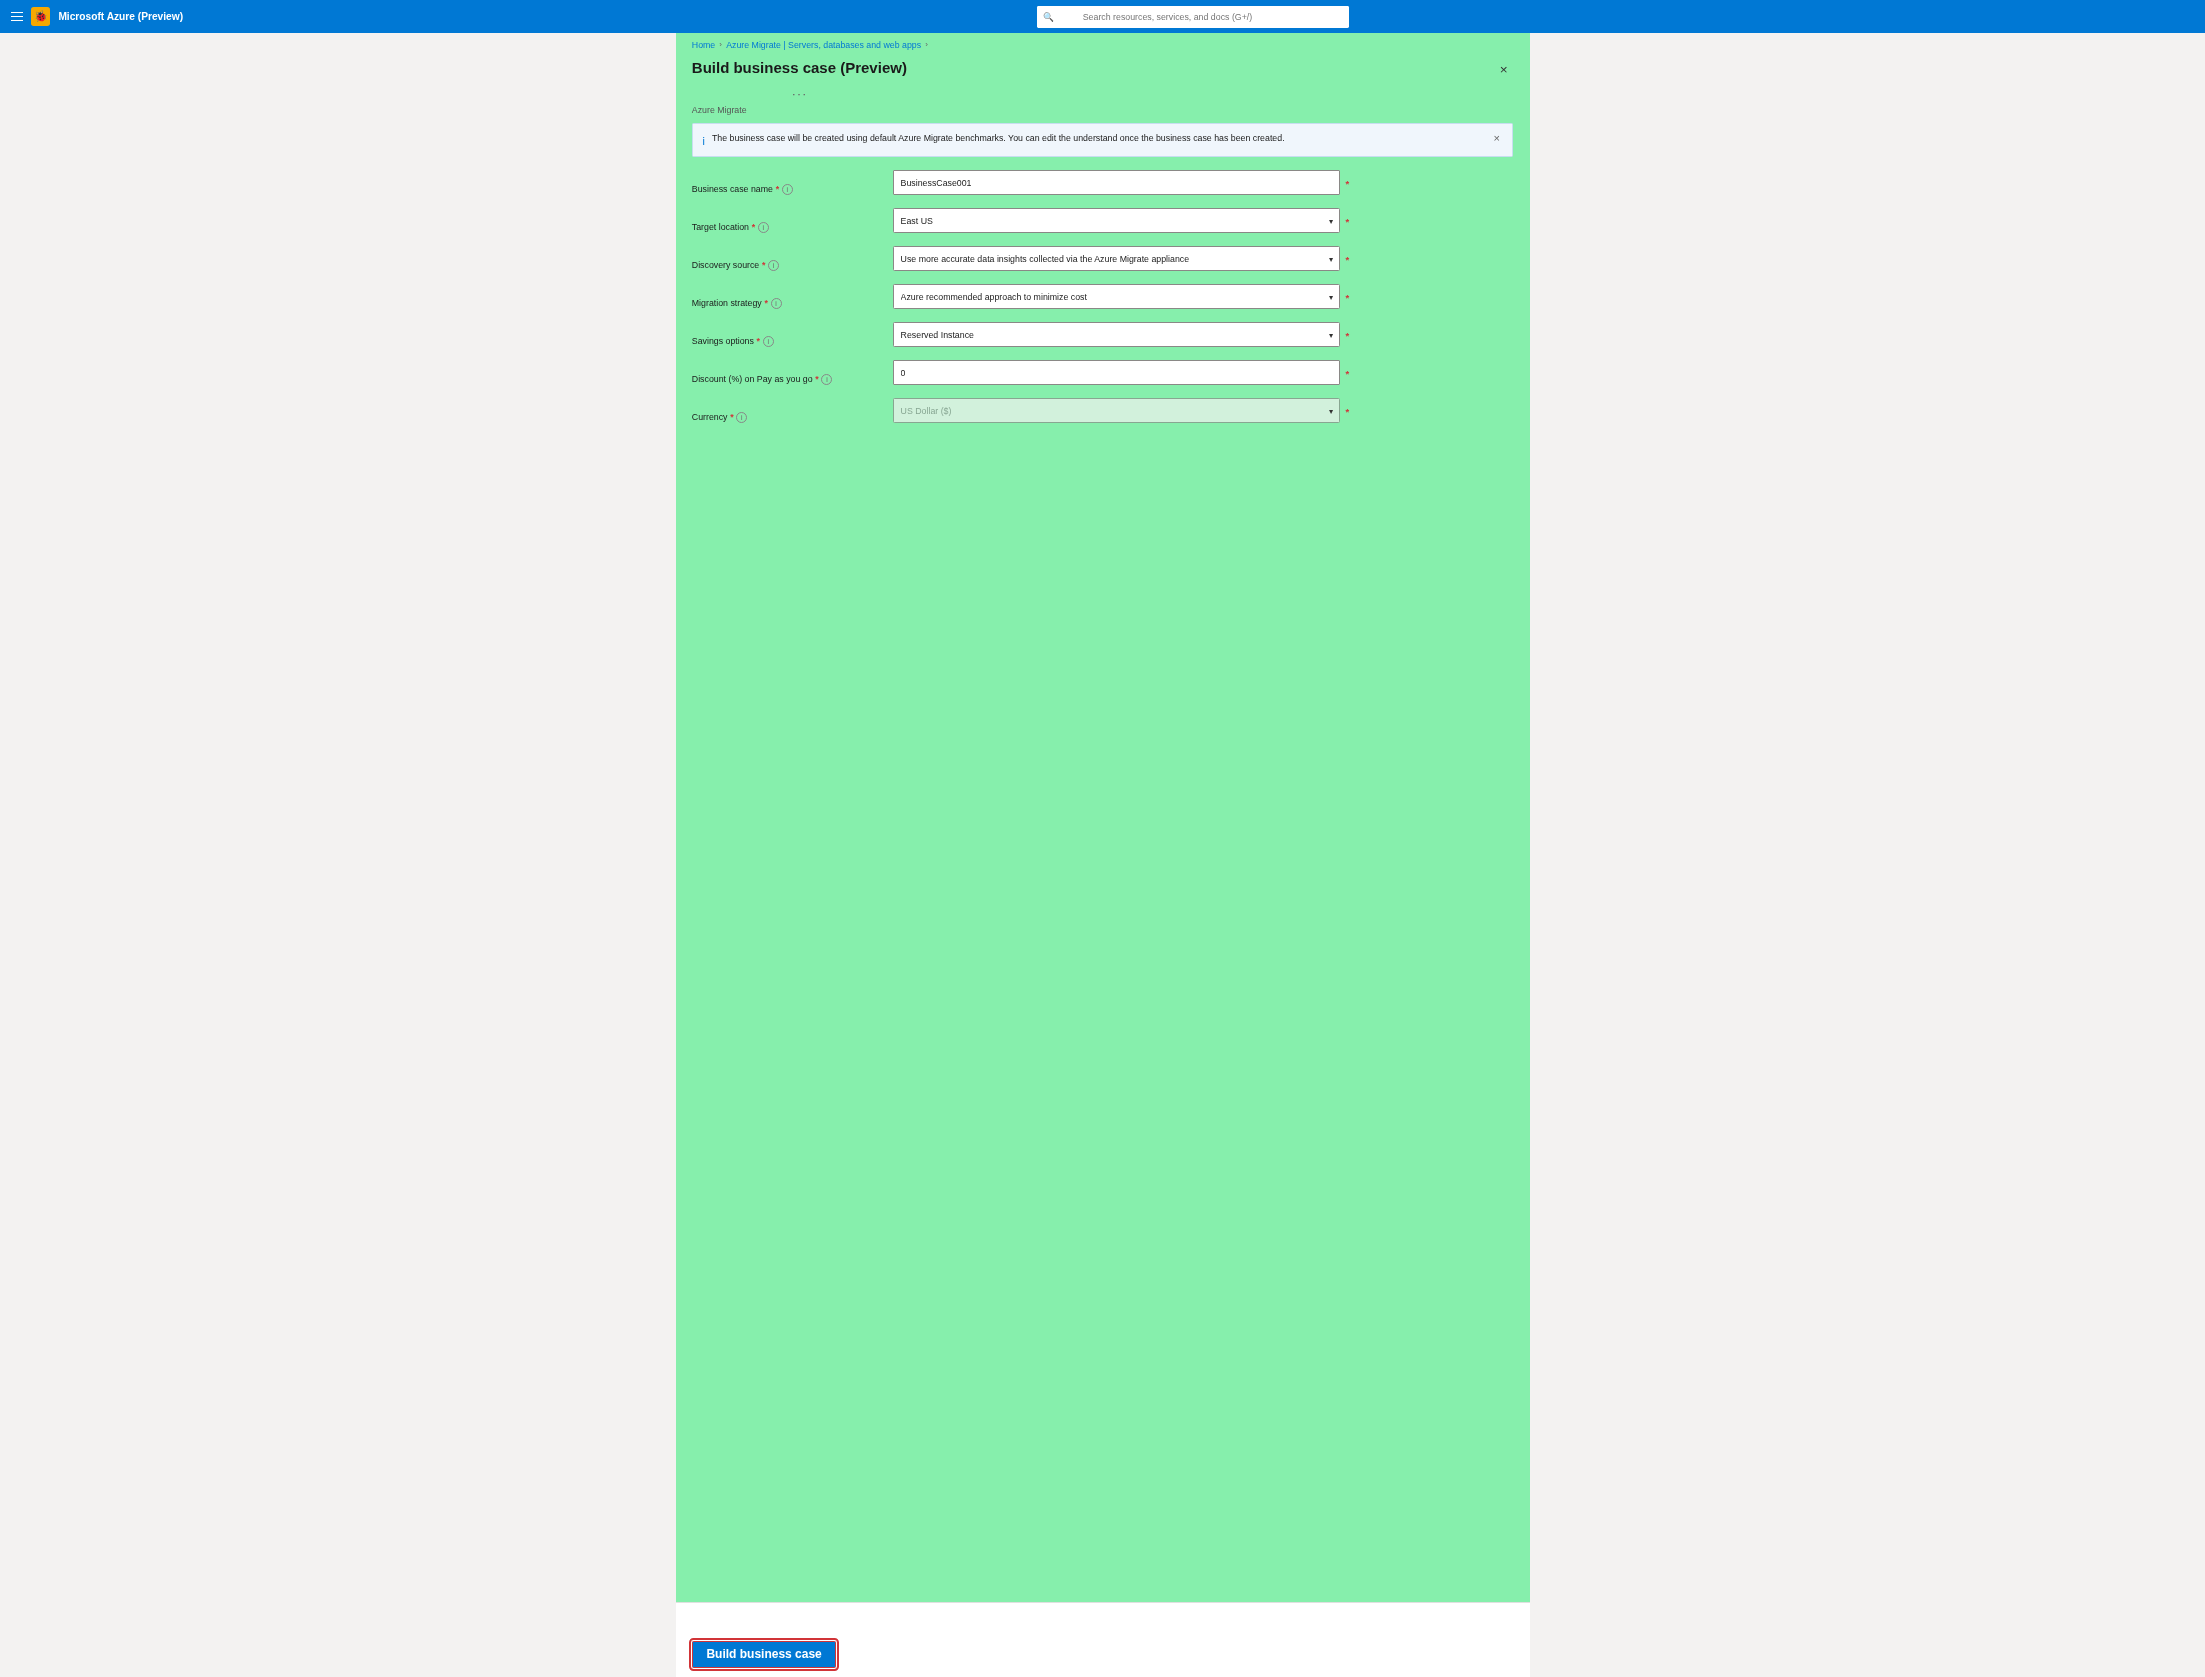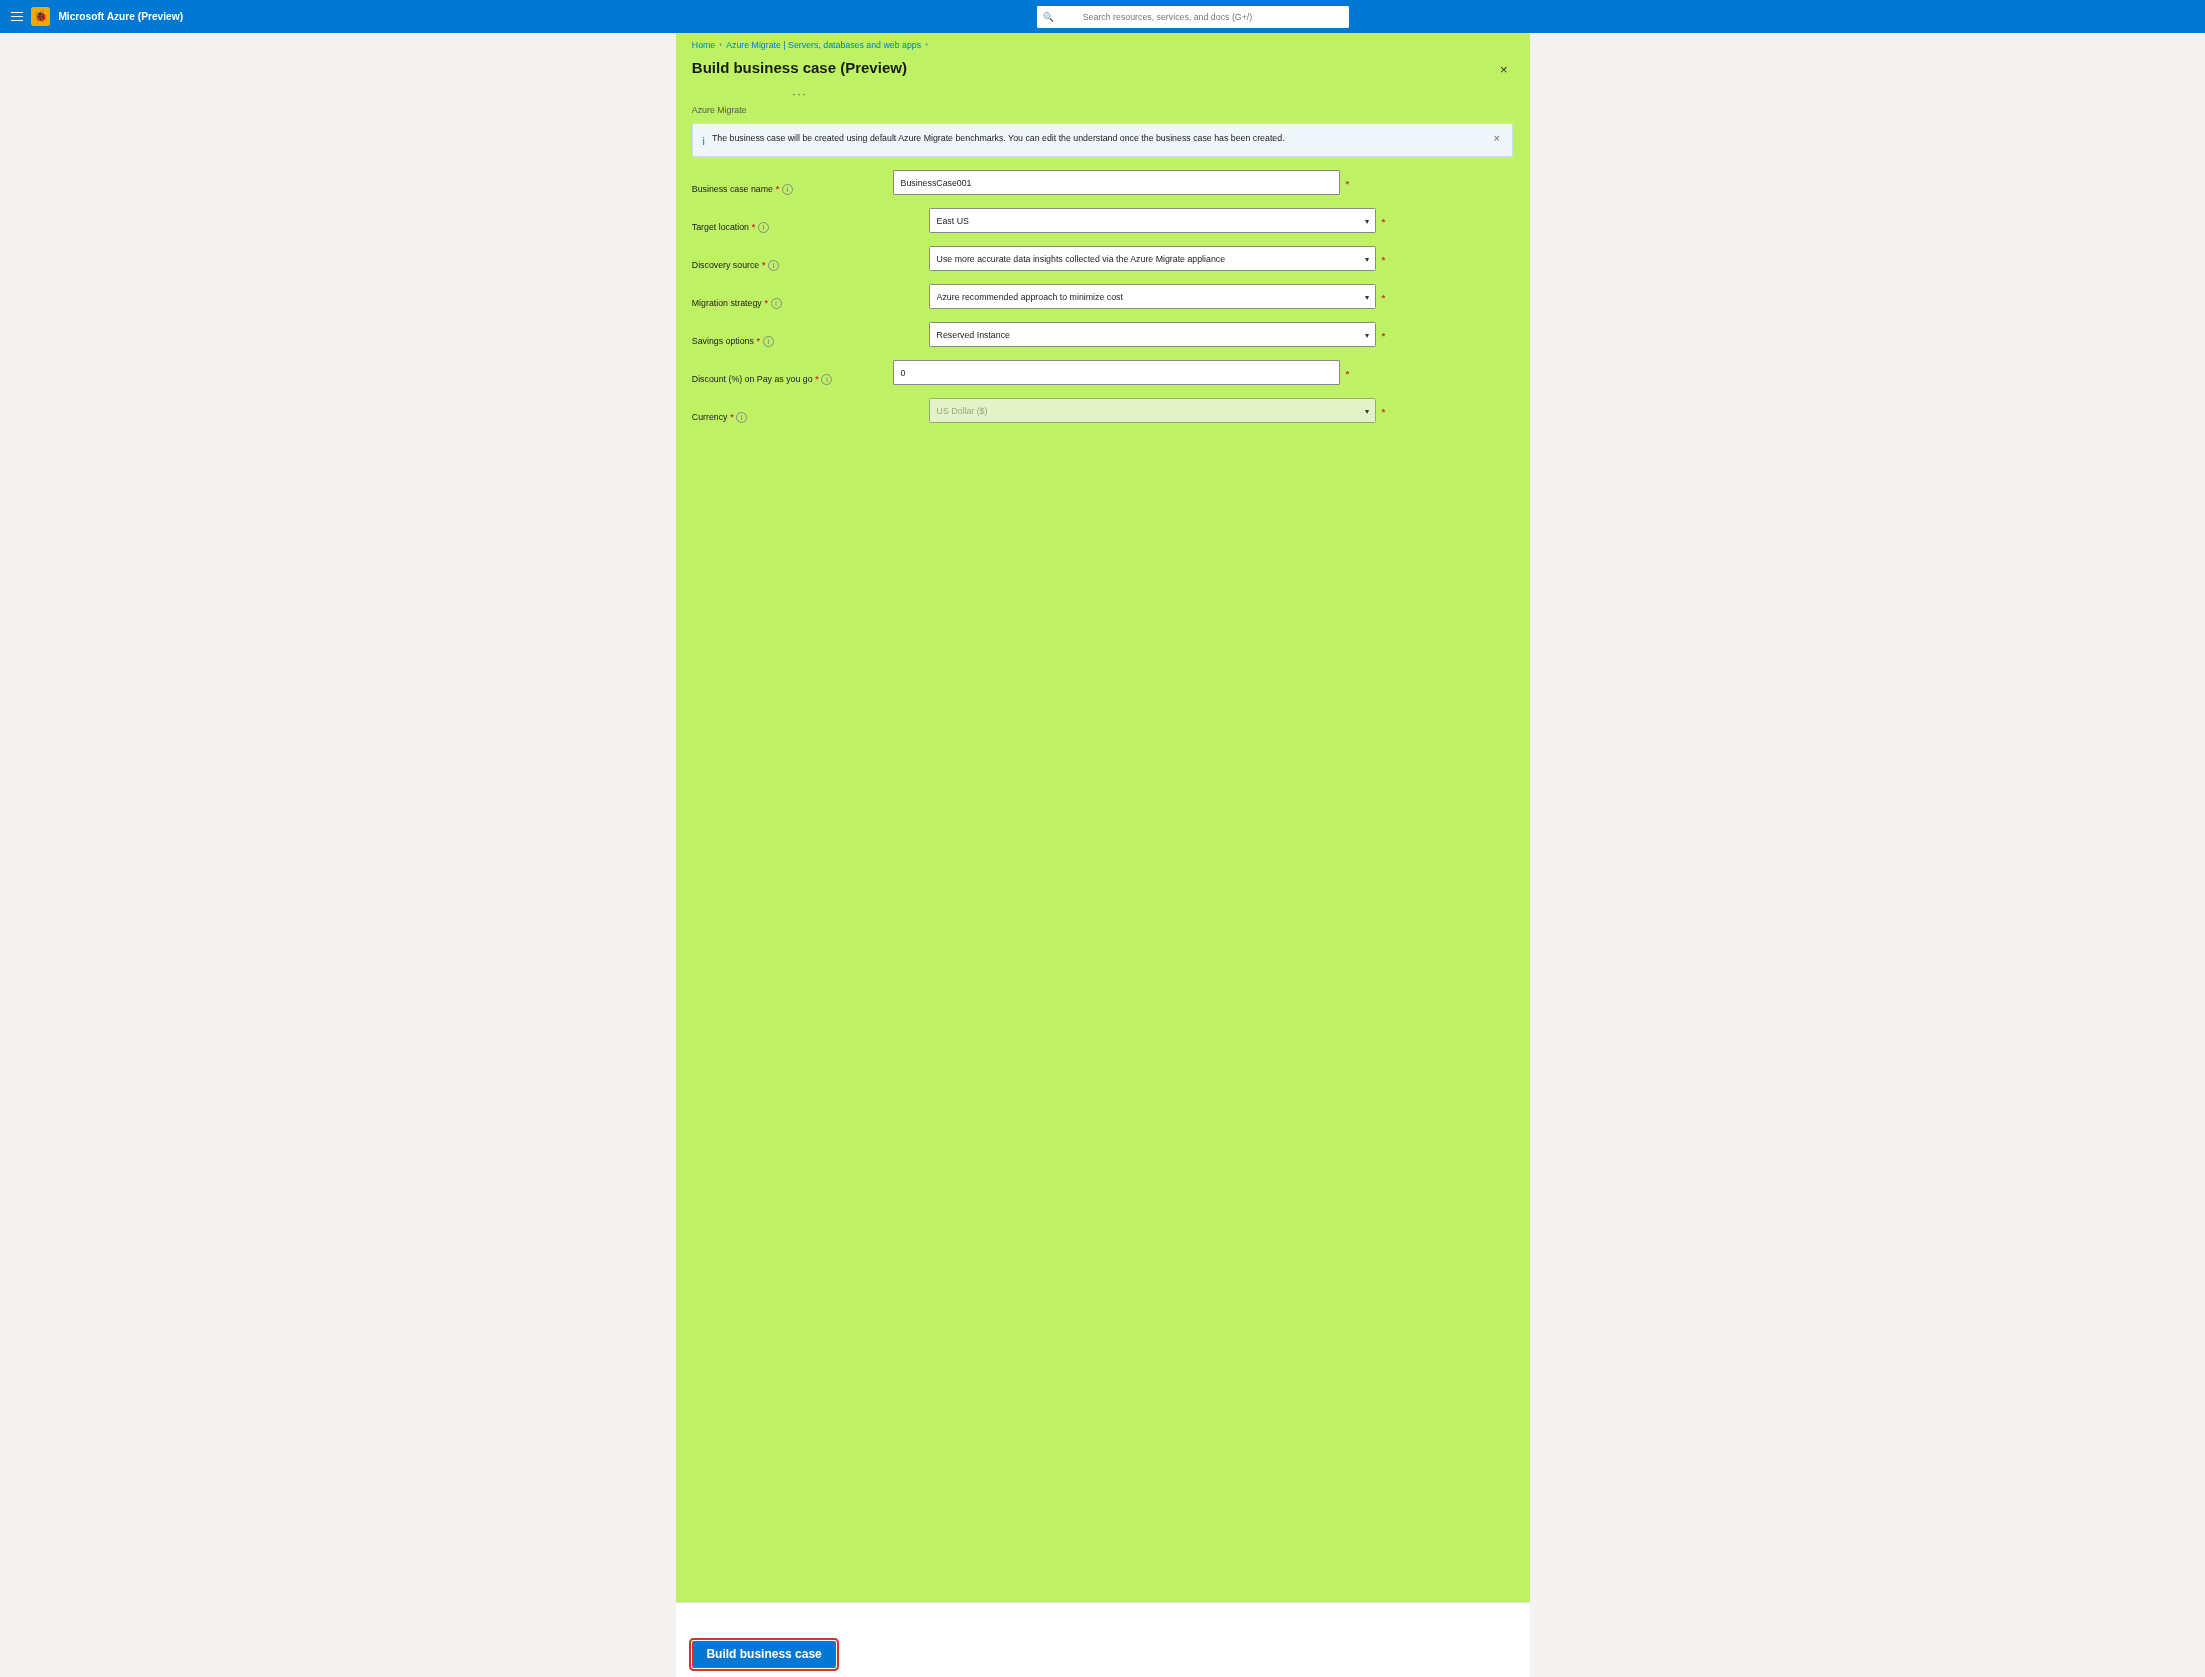--- a/index.html
+++ b/index.html
@@ -33,21 +33,21 @@
       background: white; border-radius: 1.4px; display: flex; align-items: center;
       padding: 0 6.8px; height: 22px; gap: 5.4px;
     }
     .nav-search input {
       border: none; outline: none; width: 100%; font-size: 8.8px; color: #333; padding-left: 23px;
     }
     .search-icon-nav { color: #666; font-size: 8.8px; }
 
     
     .main-container {
-      background: #bef264;
+      background: #86efac;
       max-width: 854px;
       margin: 0 auto;
       min-height: calc(100vh - 33px);
       position: relative;
     }
 
     
     .breadcrumb {
       padding: 6.8px 16.3px 4.1px;
       display: flex; align-items: center; gap: 4.1px;
@@ -122,21 +122,20 @@
       padding: 4.1px 6.8px;
       font-size: 8.8px;
       color: #1a1a1a;
       outline: none;
       height: 24.4px;
     }
     .form-select-wrapper {
       width: 100%;
       position: relative;
       max-width: 447px;
-      margin-left: 36px;
     }
     .form-select {
       width: 100%;
       border: 0.7px solid #8a8886;
       border-radius: 1.4px;
       padding: 4.1px 24.4px 4.1px 6.8px;
       font-size: 8.8px;
       color: #1a1a1a;
       appearance: none;
       background: white;

